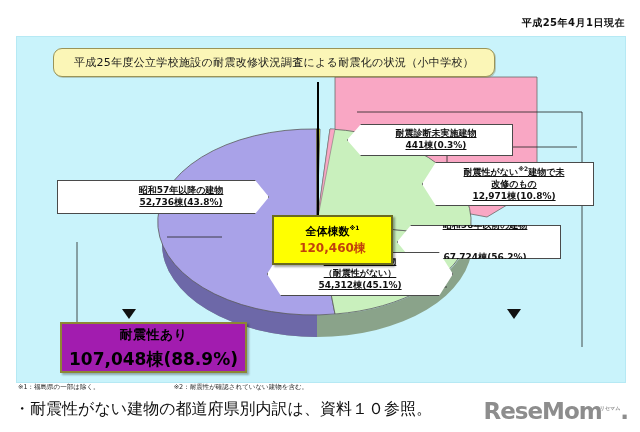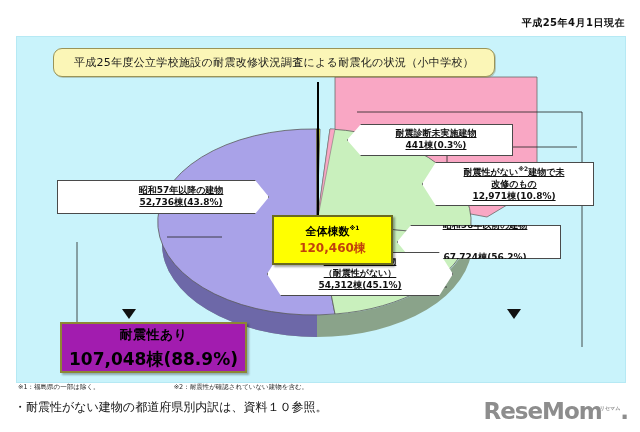--- a/index.html
+++ b/index.html
@@ -95,21 +95,21 @@
   #arr-right{left:490px;}
 
   
   .footnotes{
     position:absolute;left:18px;top:383px;
     font-size:6.5px;color:#222;white-space:nowrap;
   }
   .footnotes .f2{margin-left:36px;padding-left:36px;}
   .note-line{
     position:absolute;left:14px;top:399px;
-    font-size:12px;color:#111;white-space:nowrap;
+    font-size:16px;color:#111;white-space:nowrap;
   }
 
   
   .logo{
     position:absolute;right:12px;top:398px;
     font-family:"DejaVu Sans","Liberation Sans",sans-serif;
     font-size:23px;font-weight:bold;color:#8d8d8d;letter-spacing:-1px;
   }
   .logo .ruby{
     font-size:5px;font-weight:bold;letter-spacing:0;

